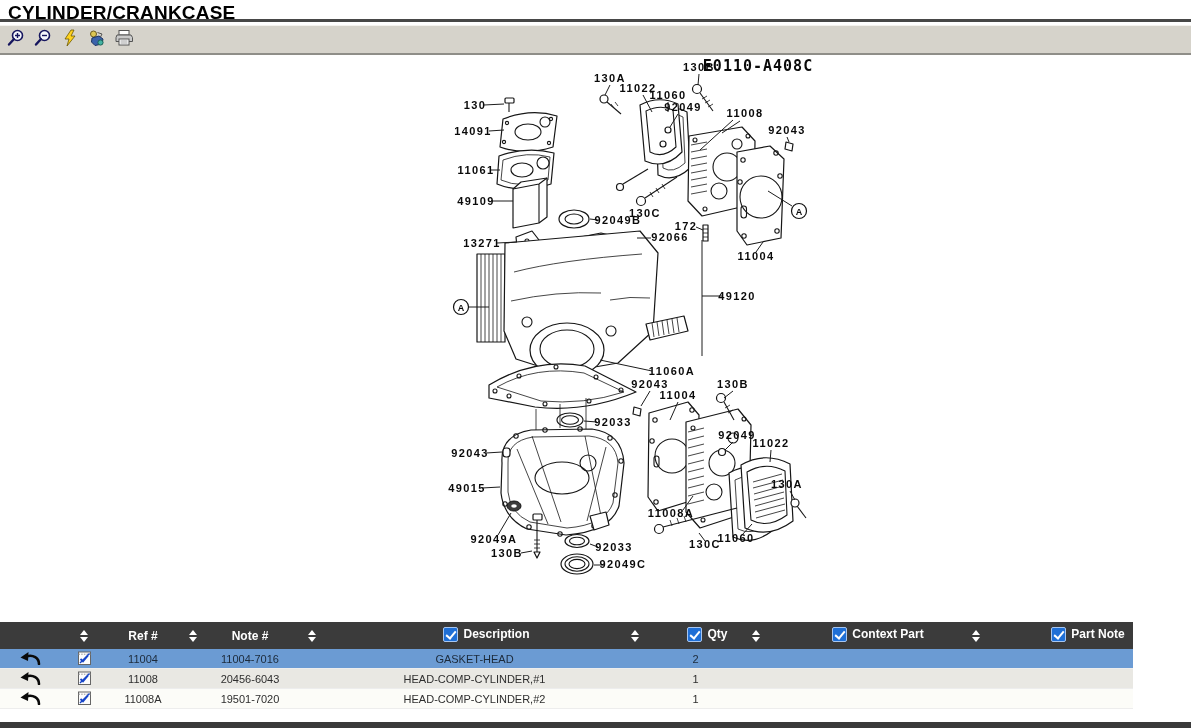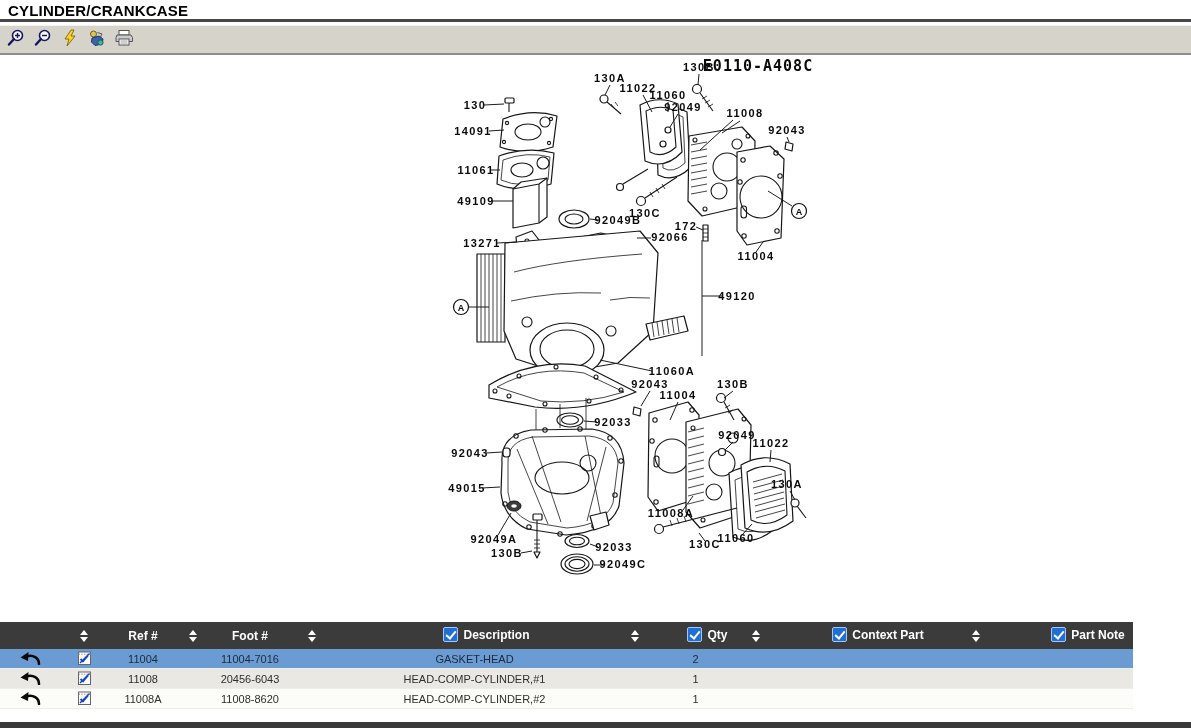--- a/index.html
+++ b/index.html
@@ -2,21 +2,21 @@
 <html><head>
 <meta charset="utf-8">
 <style>
   html,body{margin:0;padding:0;background:#fff;}
   body{width:1191px;height:728px;position:relative;overflow:hidden;
        font-family:"Liberation Sans",sans-serif;-webkit-font-smoothing:antialiased;}
 
   
   .titlebar{position:absolute;left:0;top:0;width:100%;height:22px;background:#fff;
             border-bottom:3px solid #474747;box-sizing:border-box;}
-  .titlebar span{display:inline-block;padding:2px 0 0 8px;font-size:15px;font-weight:bold;color:#000;letter-spacing:.2px;}
+  .titlebar span{display:inline-block;padding:2px 0 0 8px;font-size:19px;font-weight:bold;color:#000;letter-spacing:.2px;}
 
   
   .toolbar{position:absolute;left:0;top:25px;width:100%;height:30px;background:#d6d3cb;
            border-top:1px solid #f4f2ee;border-bottom:2px solid #8f8e88;box-sizing:border-box;
            display:flex;align-items:center;padding-left:5px;gap:5px;}
   .tbtn{width:22px;height:22px;display:flex;align-items:center;justify-content:center;cursor:pointer;}
 
   
   .canvas{position:absolute;left:0;top:55px;width:1191px;height:583px;background:#fff;overflow:hidden;}
   .canvas svg{display:block;}
@@ -31,21 +31,21 @@
 
   
   .grid{position:absolute;left:0;top:622px;width:1133px;overflow:hidden;}
   table{border-collapse:collapse;table-layout:fixed;width:1191px;}
   thead th{background:#3b3b3b;height:27px;padding:0;color:#fff;font-size:12px;font-weight:bold;text-align:center;white-space:nowrap;overflow:hidden;}
   tbody td{height:19px;padding:0;font-size:11px;color:#2e2e2e;text-align:center;white-space:nowrap;overflow:hidden;border-bottom:1px solid rgba(0,0,0,.07);}
   tbody tr{background:#fcfcf8;}
   tbody tr:nth-child(2){background:#e9e8e3;}
   tbody tr.selected{background:#6b9bd3;}
   tbody tr.selected td{color:#1c2a3a;}
-  .hcell{display:inline-flex;align-items:flex-end;justify-content:center;gap:5px;padding-left:24px;}
+  .hcell{display:inline-flex;align-items:center;justify-content:center;gap:5px;padding-left:24px;}
   .cb{display:inline-block;width:13px;height:13px;background:#1f6fd6;border:1px solid #a8c6ef;border-radius:2px;position:relative;flex:none;cursor:pointer;}
   .cb::after{content:"";position:absolute;left:4px;top:1px;width:4px;height:8px;border:solid #fff;border-width:0 2px 2px 0;transform:rotate(40deg);}
   .sort{display:inline-flex;flex-direction:column;align-items:center;gap:2px;cursor:pointer;vertical-align:middle;}
   .sort b{display:block;width:0;height:0;border-left:4.5px solid transparent;border-right:4.5px solid transparent;}
   .sort .u{border-bottom:5px solid #fff;}
   .sort .d{border-top:5px solid #fff;}
   .c-last{text-align:left;}
   .c-last .sort{margin-left:24px;}
   .icon-btn{display:inline-flex;align-items:center;justify-content:center;cursor:pointer;}
 
@@ -433,21 +433,21 @@
       <th></th>
       <th><span class="sort">
               <b class="u"></b>
               <b class="d"></b>
             </span></th>
       <th><span>Ref #</span></th>
       <th><span class="sort">
               <b class="u"></b>
               <b class="d"></b>
             </span></th>
-      <th><span>Foot #</span></th>
+      <th><span>Note #</span></th>
       <th><span class="sort">
               <b class="u"></b>
               <b class="d"></b>
             </span></th>
       <th><span class="hcell">
               <span class="cb"></span>
               <span>Description</span>
             </span></th>
       <th><span class="sort">
               <b class="u"></b>
@@ -549,21 +549,21 @@
               <svg width="15" height="16" viewBox="0 0 15 16">
                 <rect x="1.5" y="2" width="12" height="12.5" fill="#fdfdfd" stroke="#666"></rect>
                 <line x1="1.5" y1="4.2" x2="13.5" y2="4.2" stroke="#999" stroke-dasharray="1.5,1.2"></line>
                 <path d="M3.5 9 L6 11.5 L11 5.5" fill="none" stroke="#1846c8" stroke-width="1.8"></path>
                 <line x1="3" y1="13" x2="12.5" y2="3.5" stroke="#1846c8" stroke-width="1.4"></line>
                 <line x1="1.5" y1="14.5" x2="13.5" y2="14.5" stroke="#666" stroke-dasharray="1,1"></line>
               </svg>
             </span></td>
           <td>11008A</td>
           <td></td>
-          <td>11008-8620</td>
+          <td>19501-7020</td>
           <td></td>
           <td>HEAD-COMP-CYLINDER,#2</td>
           <td></td>
           <td>1</td>
           <td></td>
           <td></td>
           <td></td>
           <td></td>
           <td></td>
         </tr>

